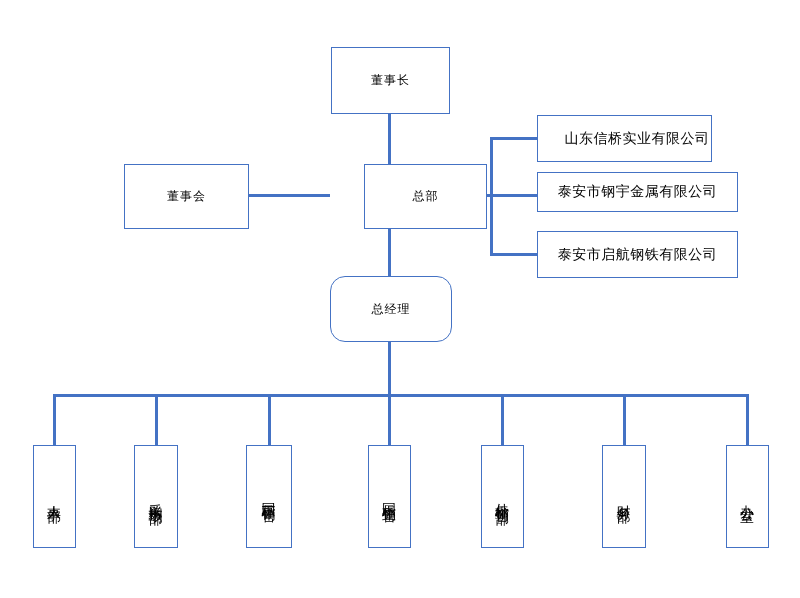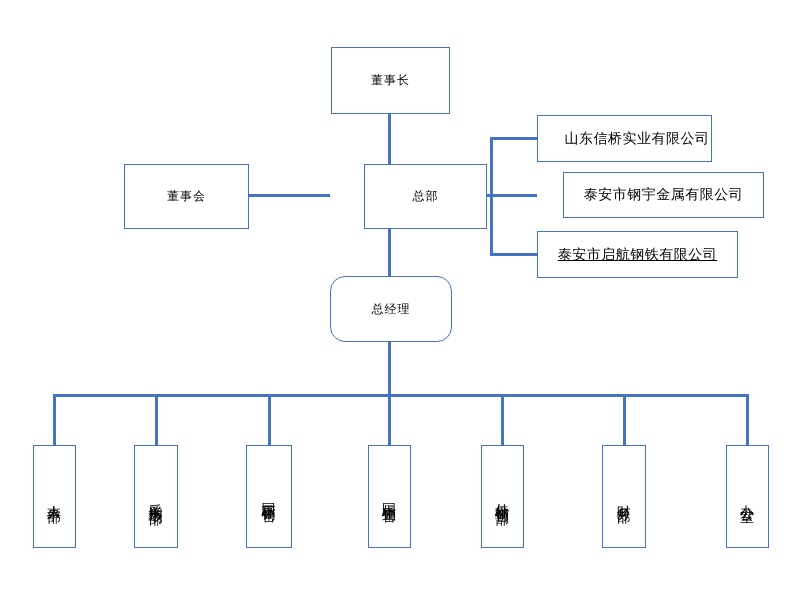--- a/index.html
+++ b/index.html
@@ -65,23 +65,23 @@
   <div class="conn" style="left:746px; top:394px; width:3px; height:52px;"></div>
 
   <div class="node" style="left:331px; top:47px; width:119px; height:67px;">董事长</div>
 
   <div class="node" style="left:124px; top:164px; width:125px; height:65px;">董事会</div>
 
   <div class="node" style="left:330px; top:164px; width:123px; height:65px;margin-left:34px;">总部</div>
 
   <div class="node small-text" style="left:537px; top:115px; width:175px; height:47px;padding-left:25px;">山东信桥实业有限公司</div>
 
-  <div class="node small-text" style="left:537px; top:172px; width:201px; height:46px;margin-left:26px;">泰安市钢宇金属有限公司</div>
+  <div class="node small-text" style="left:537px; top:172px; width:201px; height:40px;">泰安市钢宇金属有限公司</div>
 
-  <div class="node small-text" style="left:537px; top:231px; width:201px; height:47px;text-decoration:underline;">泰安市启航钢铁有限公司</div>
+  <div class="node small-text" style="left:537px; top:231px; width:201px; height:47px;">泰安市启航钢铁有限公司</div>
 
   <div class="node" style="left:330px; top:276px; width:122px; height:66px;border-radius:15px;">总经理</div>
 
   <div class="node vertical" style="left:33px; top:445px; width:43px; height:103px;">人事部</div>
 
   <div class="node vertical" style="left:134px; top:445px; width:44px; height:103px;">采购市场部</div>
 
   <div class="node vertical" style="left:246px; top:445px; width:46px; height:103px;">国标销售一</div>
 
   <div class="node vertical" style="left:368px; top:445px; width:43px; height:103px;">国标销售二</div>

